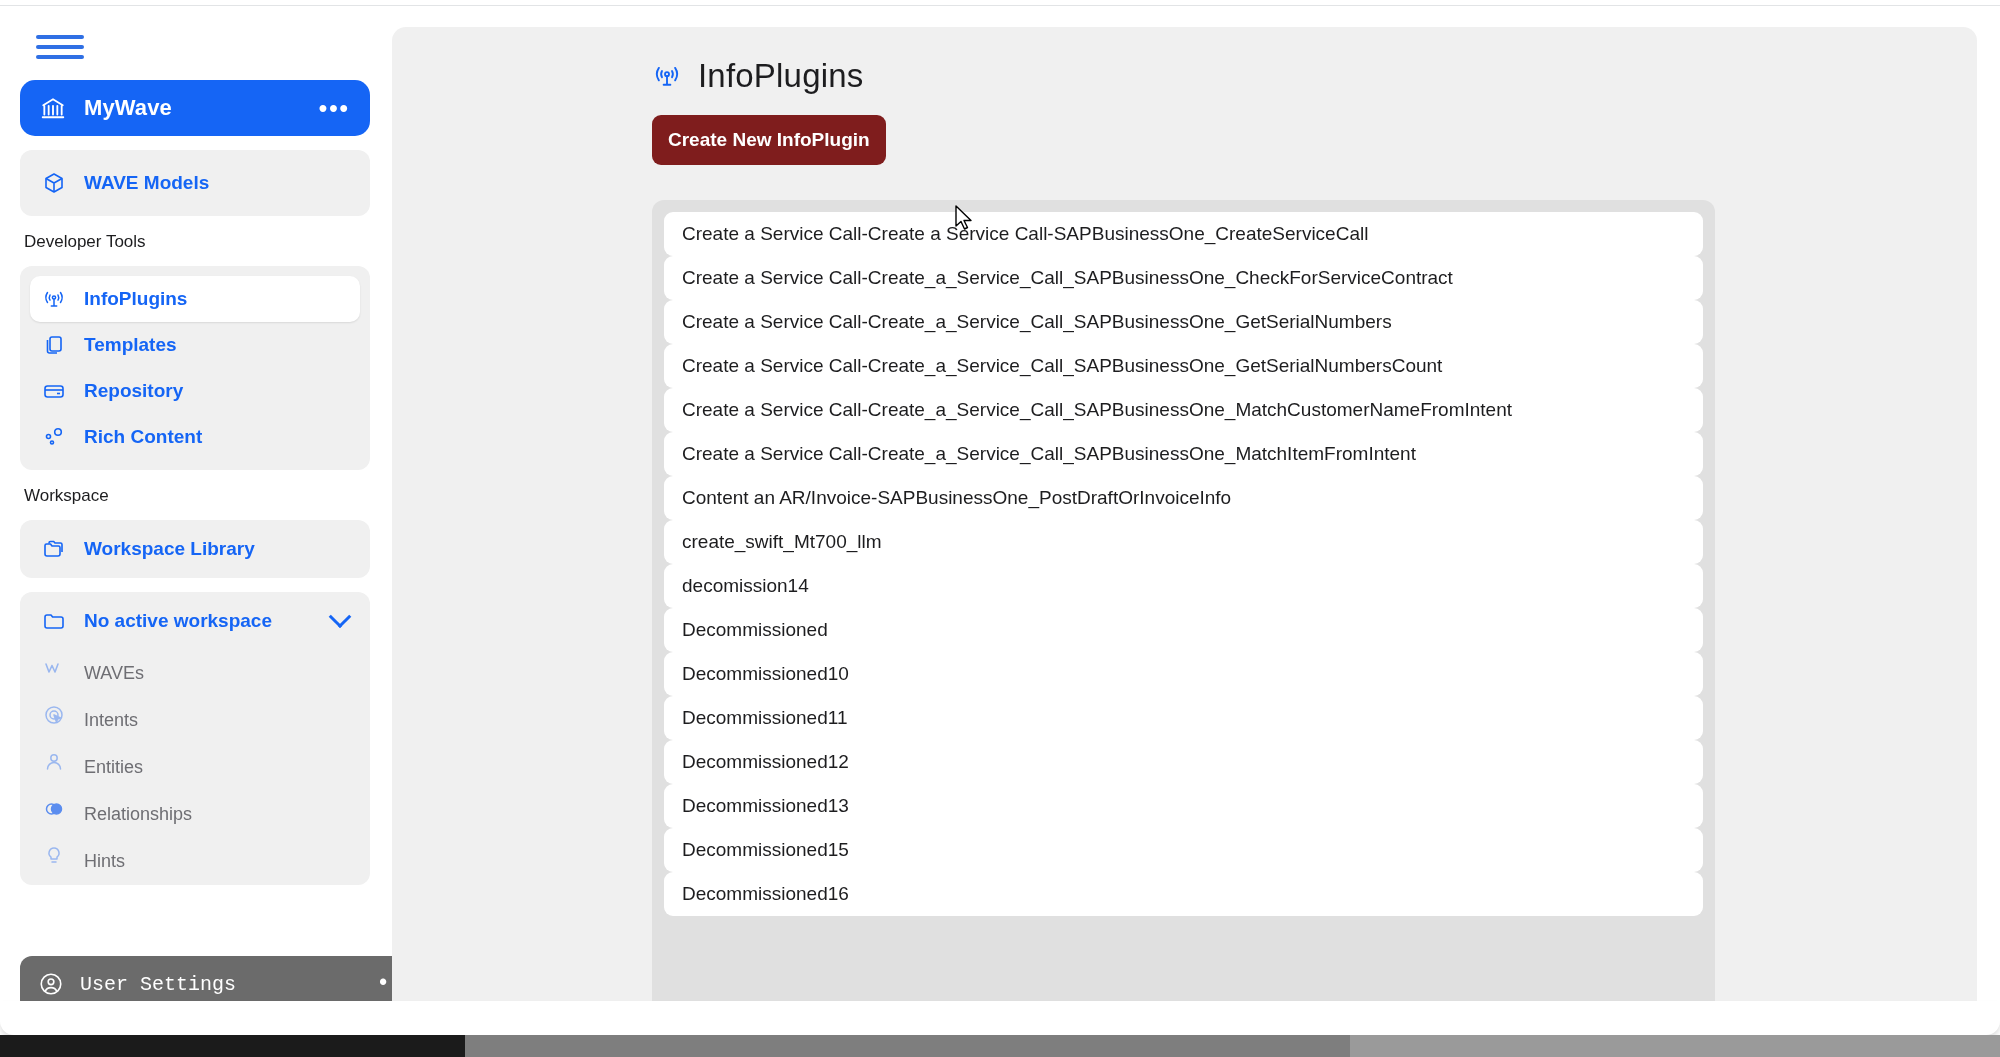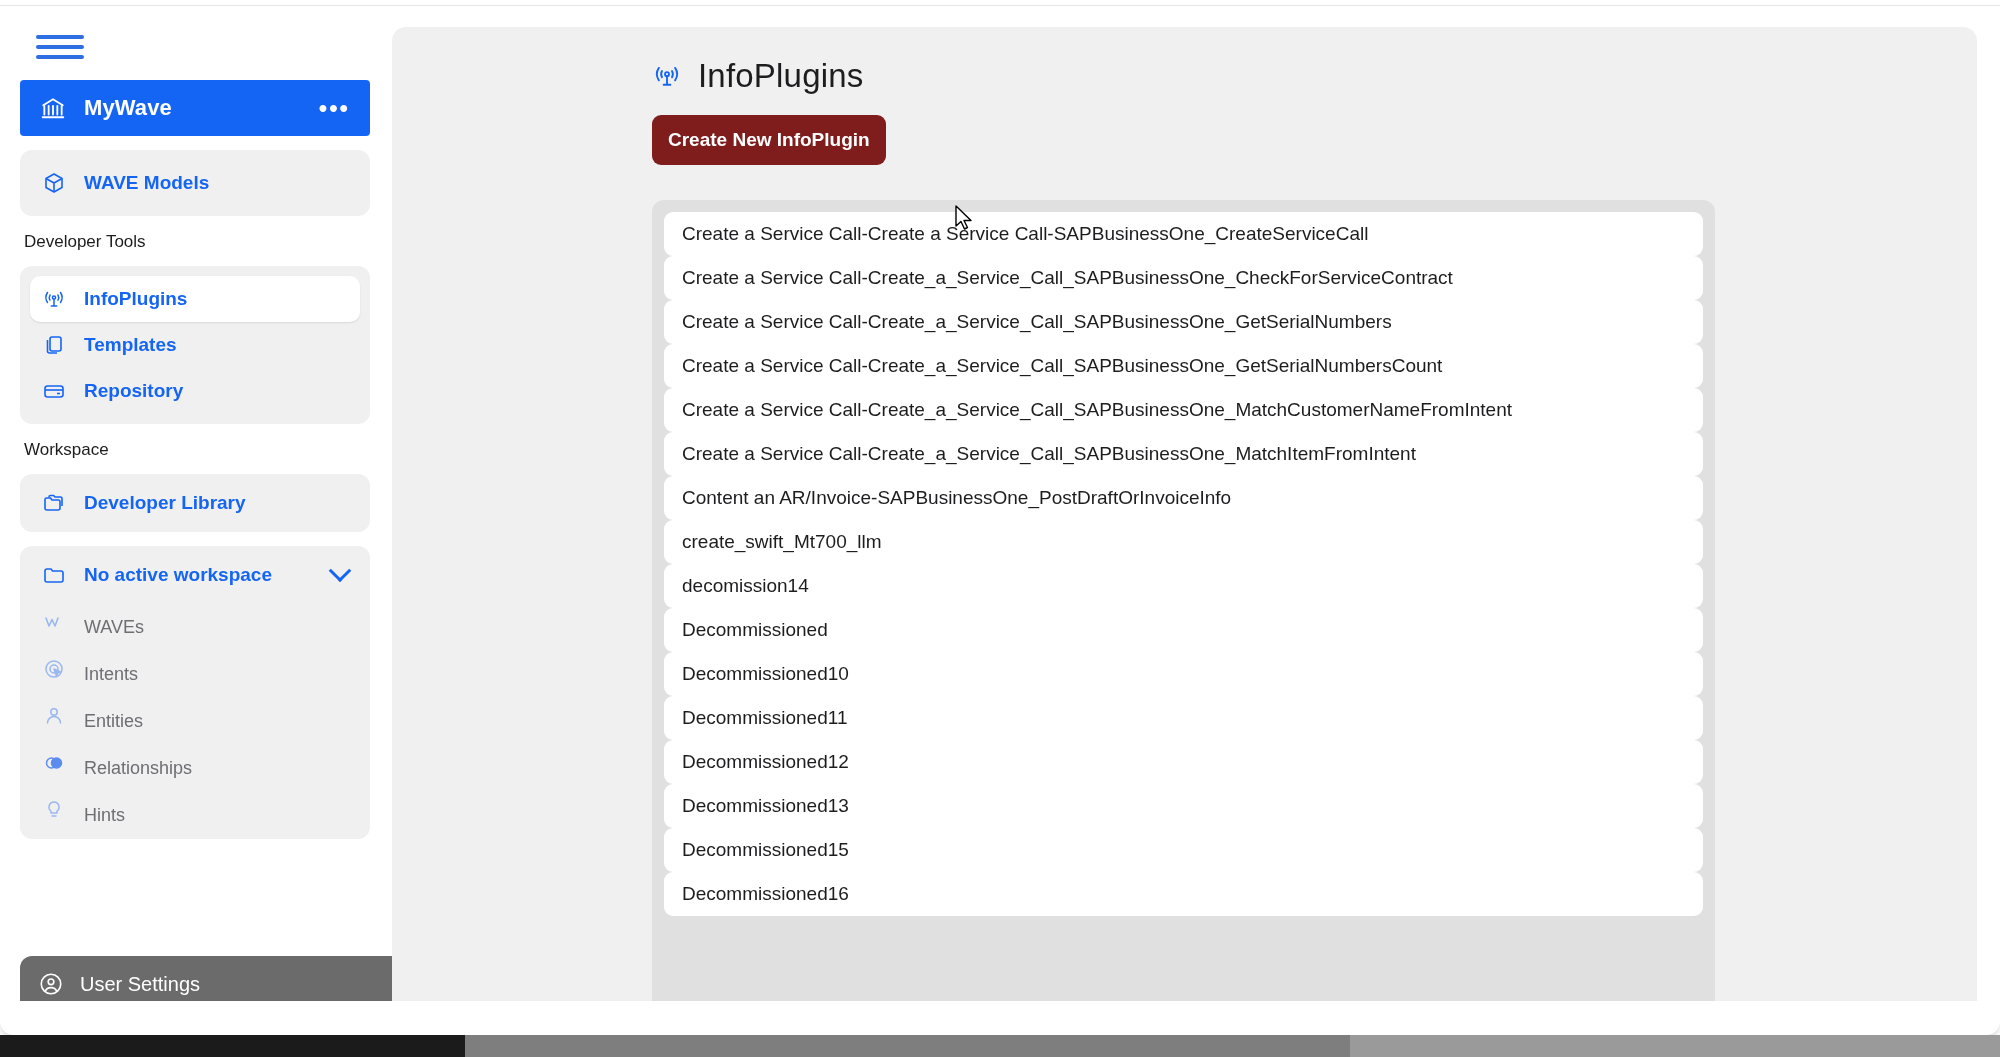--- a/index.html
+++ b/index.html
@@ -66,21 +66,21 @@
     display: block; height: 4px; width: 48px;
     background: #2f6fe4; border-radius: 2px;
   }
 
   .side-inner { position: absolute; left: 20px; top: 74px; width: 350px; }
 
   .nav-primary {
     display: flex; align-items: center;
     height: 56px;
     background: #1565f5;
-    border-radius: 4px;
+    border-radius: 15px;
     padding: 10px 20px;
     color: #ffffff;
     cursor: pointer;
     justify-content: center;
   }
   .nav-primary .lbl {
     font-size: 22px; font-weight: bold; margin-left: 18px; letter-spacing: .1px;
   }
   .nav-primary .dots {
     margin-left: auto; font-size: 24px; letter-spacing: 2px; line-height: 10px;
@@ -124,20 +124,21 @@
 
   .user-settings {
     position: absolute; left: 20px; top: 950px;
     width: 420px; height: 56px;
     background: #6b6b6b;
     border-radius: 12px;
     display: flex; align-items: center;
     padding: 0 18px;
     color: #ffffff;
     cursor: pointer;
+    font-family: Liberation Mono, monospace;
   }
   .user-settings .lbl { font-size: 20px; margin-left: 16px; }
   .user-settings .dots {
     margin-left: auto; font-size: 22px; letter-spacing: 2px; line-height: 10px;
     font-weight: bold;
   }
 
   .icon { display: inline-flex; align-items: center; justify-content: center; flex: 0 0 auto; }
 
   
@@ -270,33 +271,43 @@
           <span class="icon">
             <svg width="24" height="24" viewBox="0 0 24 24" fill="none" stroke="#1565f5" stroke-width="1.6" stroke-linejoin="round">
               <rect x="3" y="7" width="18" height="11" rx="2.5"></rect>
                 <path d="M3 11h18"></path>
                 <path d="M15 14.5h3"></path>
             </svg>
           </span>
           <span class="lbl">Repository</span>
         </div>
 
+        <div class="nav-item">
+          <span class="icon">
+            <svg width="24" height="24" viewBox="0 0 24 24" fill="none" stroke="#1565f5" stroke-width="1.6">
+              <circle cx="16" cy="7" r="3.3"></circle>
+                <circle cx="6.5" cy="11.5" r="2"></circle>
+                <circle cx="10" cy="17.5" r="1.5"></circle>
+            </svg>
+          </span>
+          <span class="lbl">Rich Content</span>
+        </div>
       </div>
 
       <div class="section-label">Workspace</div>
 
       <div class="group tight">
         <div class="nav-item">
           <span class="icon">
             <svg width="24" height="24" viewBox="0 0 24 24" fill="none" stroke="#1565f5" stroke-width="1.6" stroke-linejoin="round">
               <path d="M3 8.5V17a2 2 0 0 0 2 2h11a2 2 0 0 0 2-2v-6.5a1.5 1.5 0 0 0-1.5-1.5H10L8.5 7H4.5A1.5 1.5 0 0 0 3 8.5z"></path>
               <path d="M7 6.5V6a1.5 1.5 0 0 1 1.5-1.5h3.2L13 6h5.5A1.5 1.5 0 0 1 20 7.5V15"></path>
             </svg>
           </span>
-          <span class="lbl">Developer Library</span>
+          <span class="lbl">Workspace Library</span>
         </div>
       </div>
 
       <div class="group tight">
         <div class="nav-item">
           <span class="icon">
             <svg width="24" height="24" viewBox="0 0 24 24" fill="none" stroke="#1565f5" stroke-width="1.6" stroke-linejoin="round">
               <path d="M3 8a2 2 0 0 1 2-2h4l1.6 2H19a2 2 0 0 1 2 2v7a2 2 0 0 1-2 2H5a2 2 0 0 1-2-2V8z"></path>
             </svg>
           </span>

